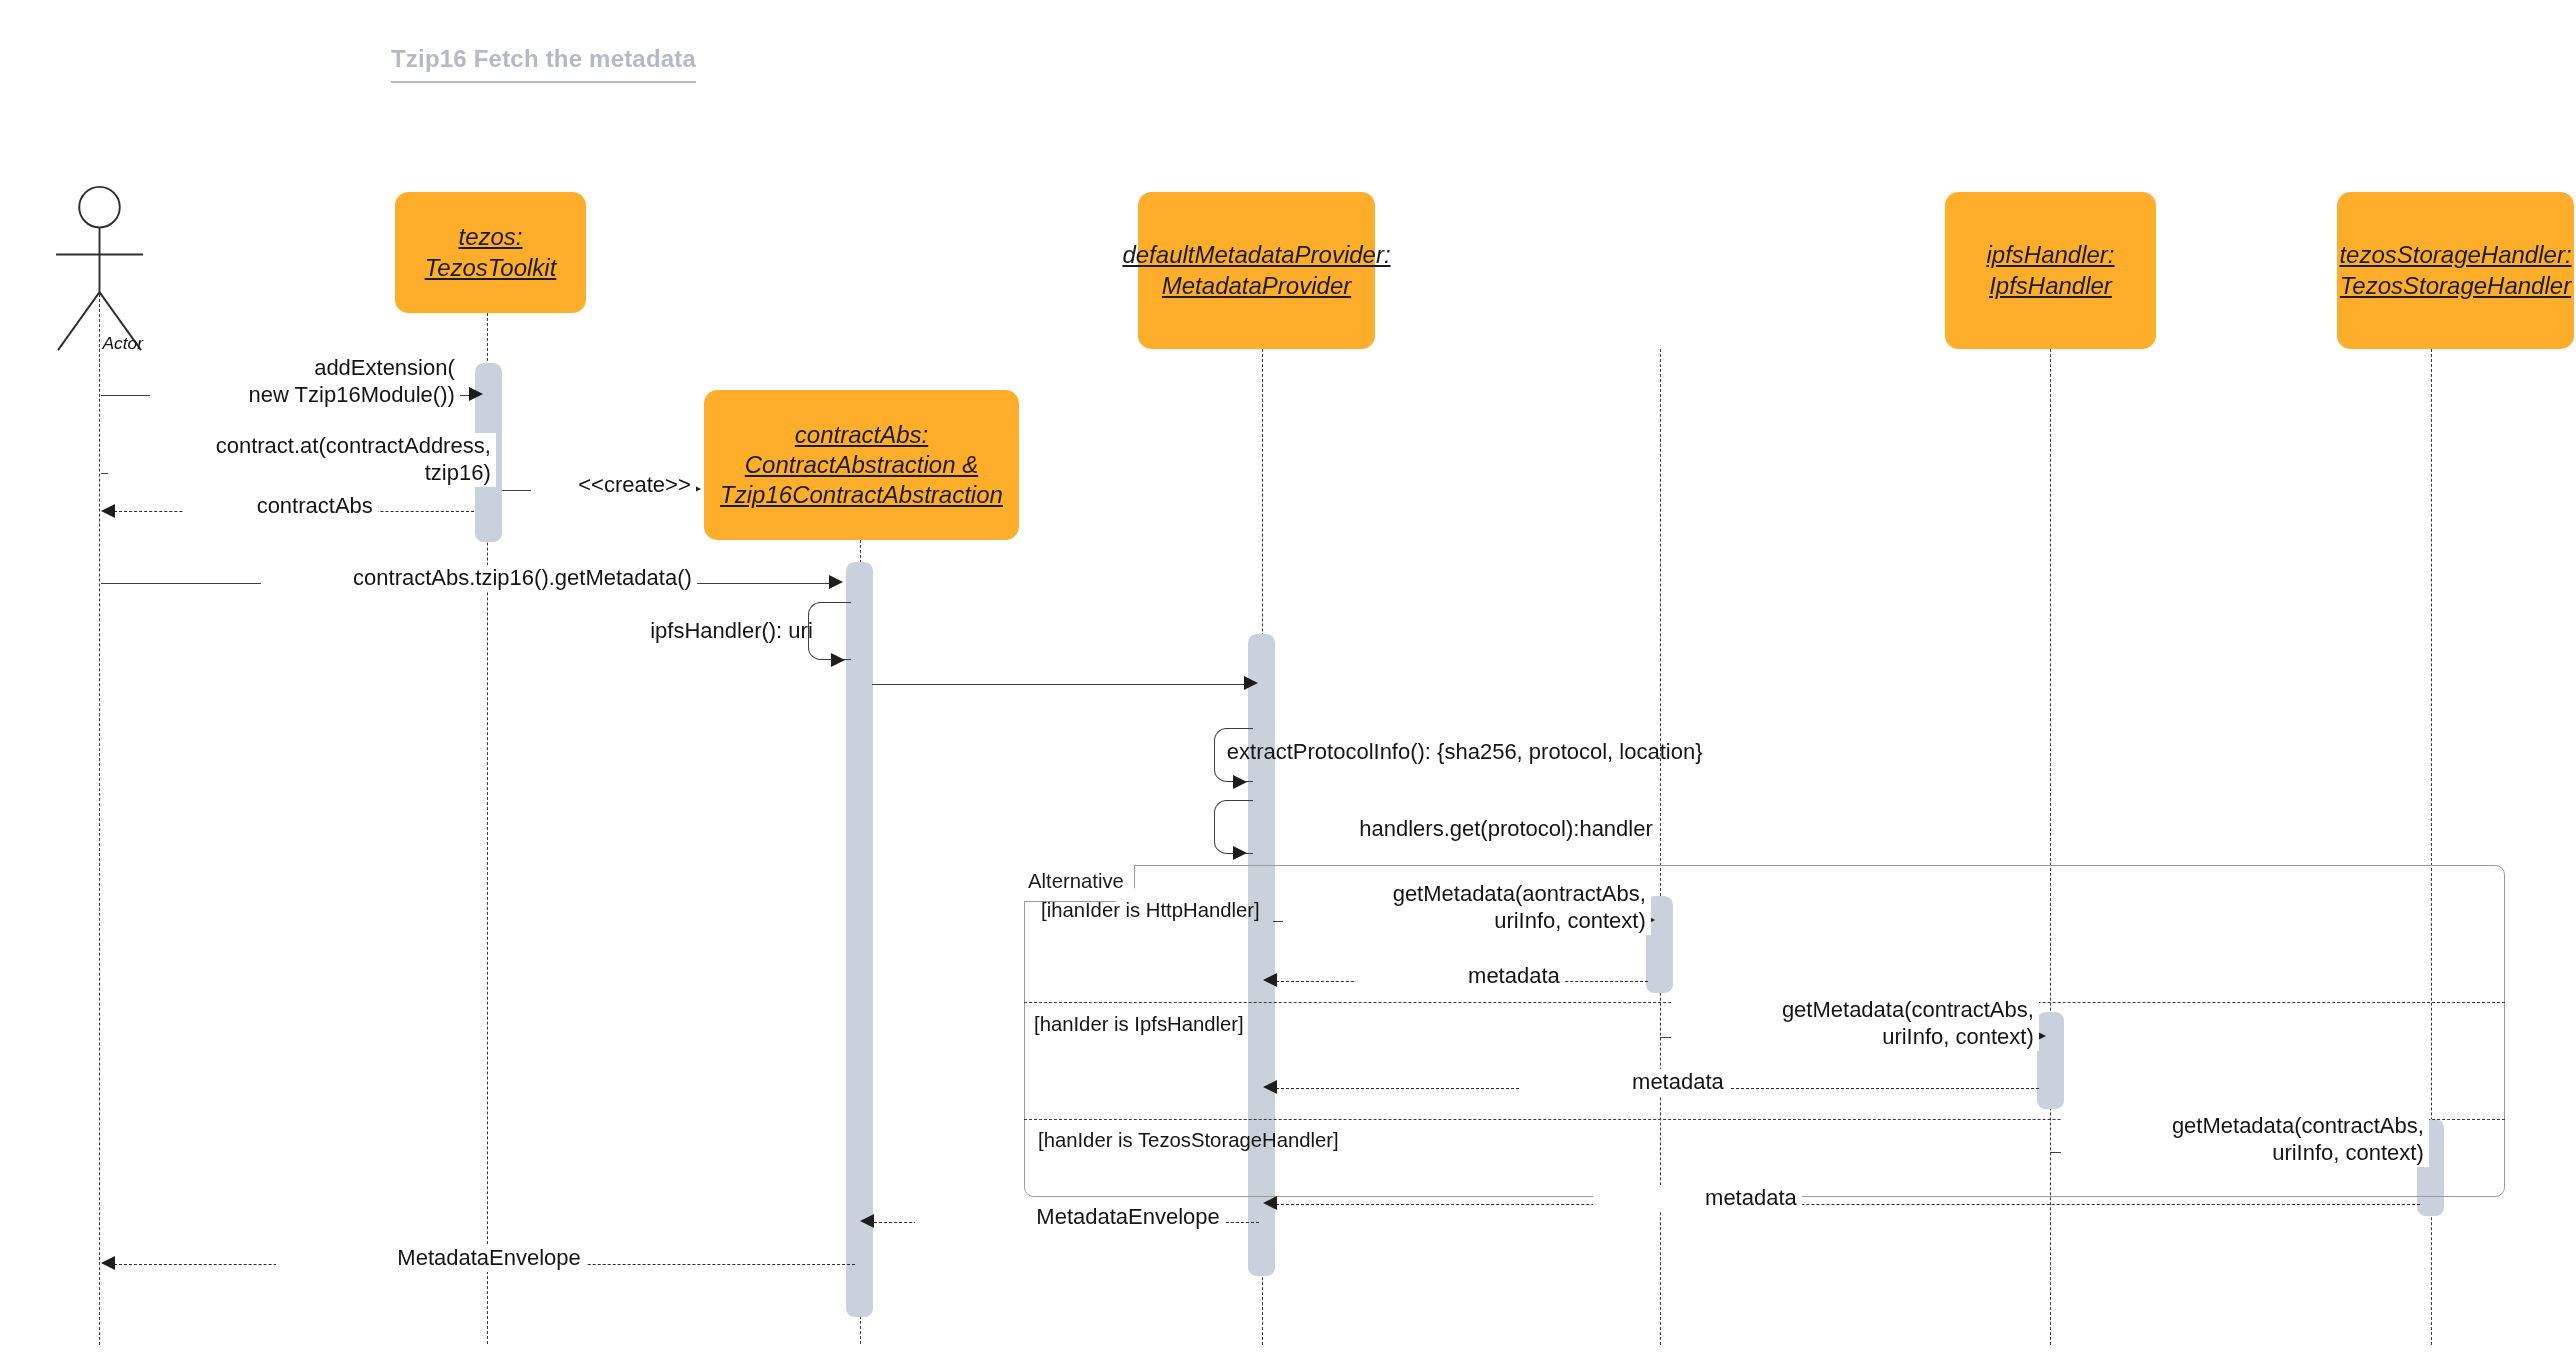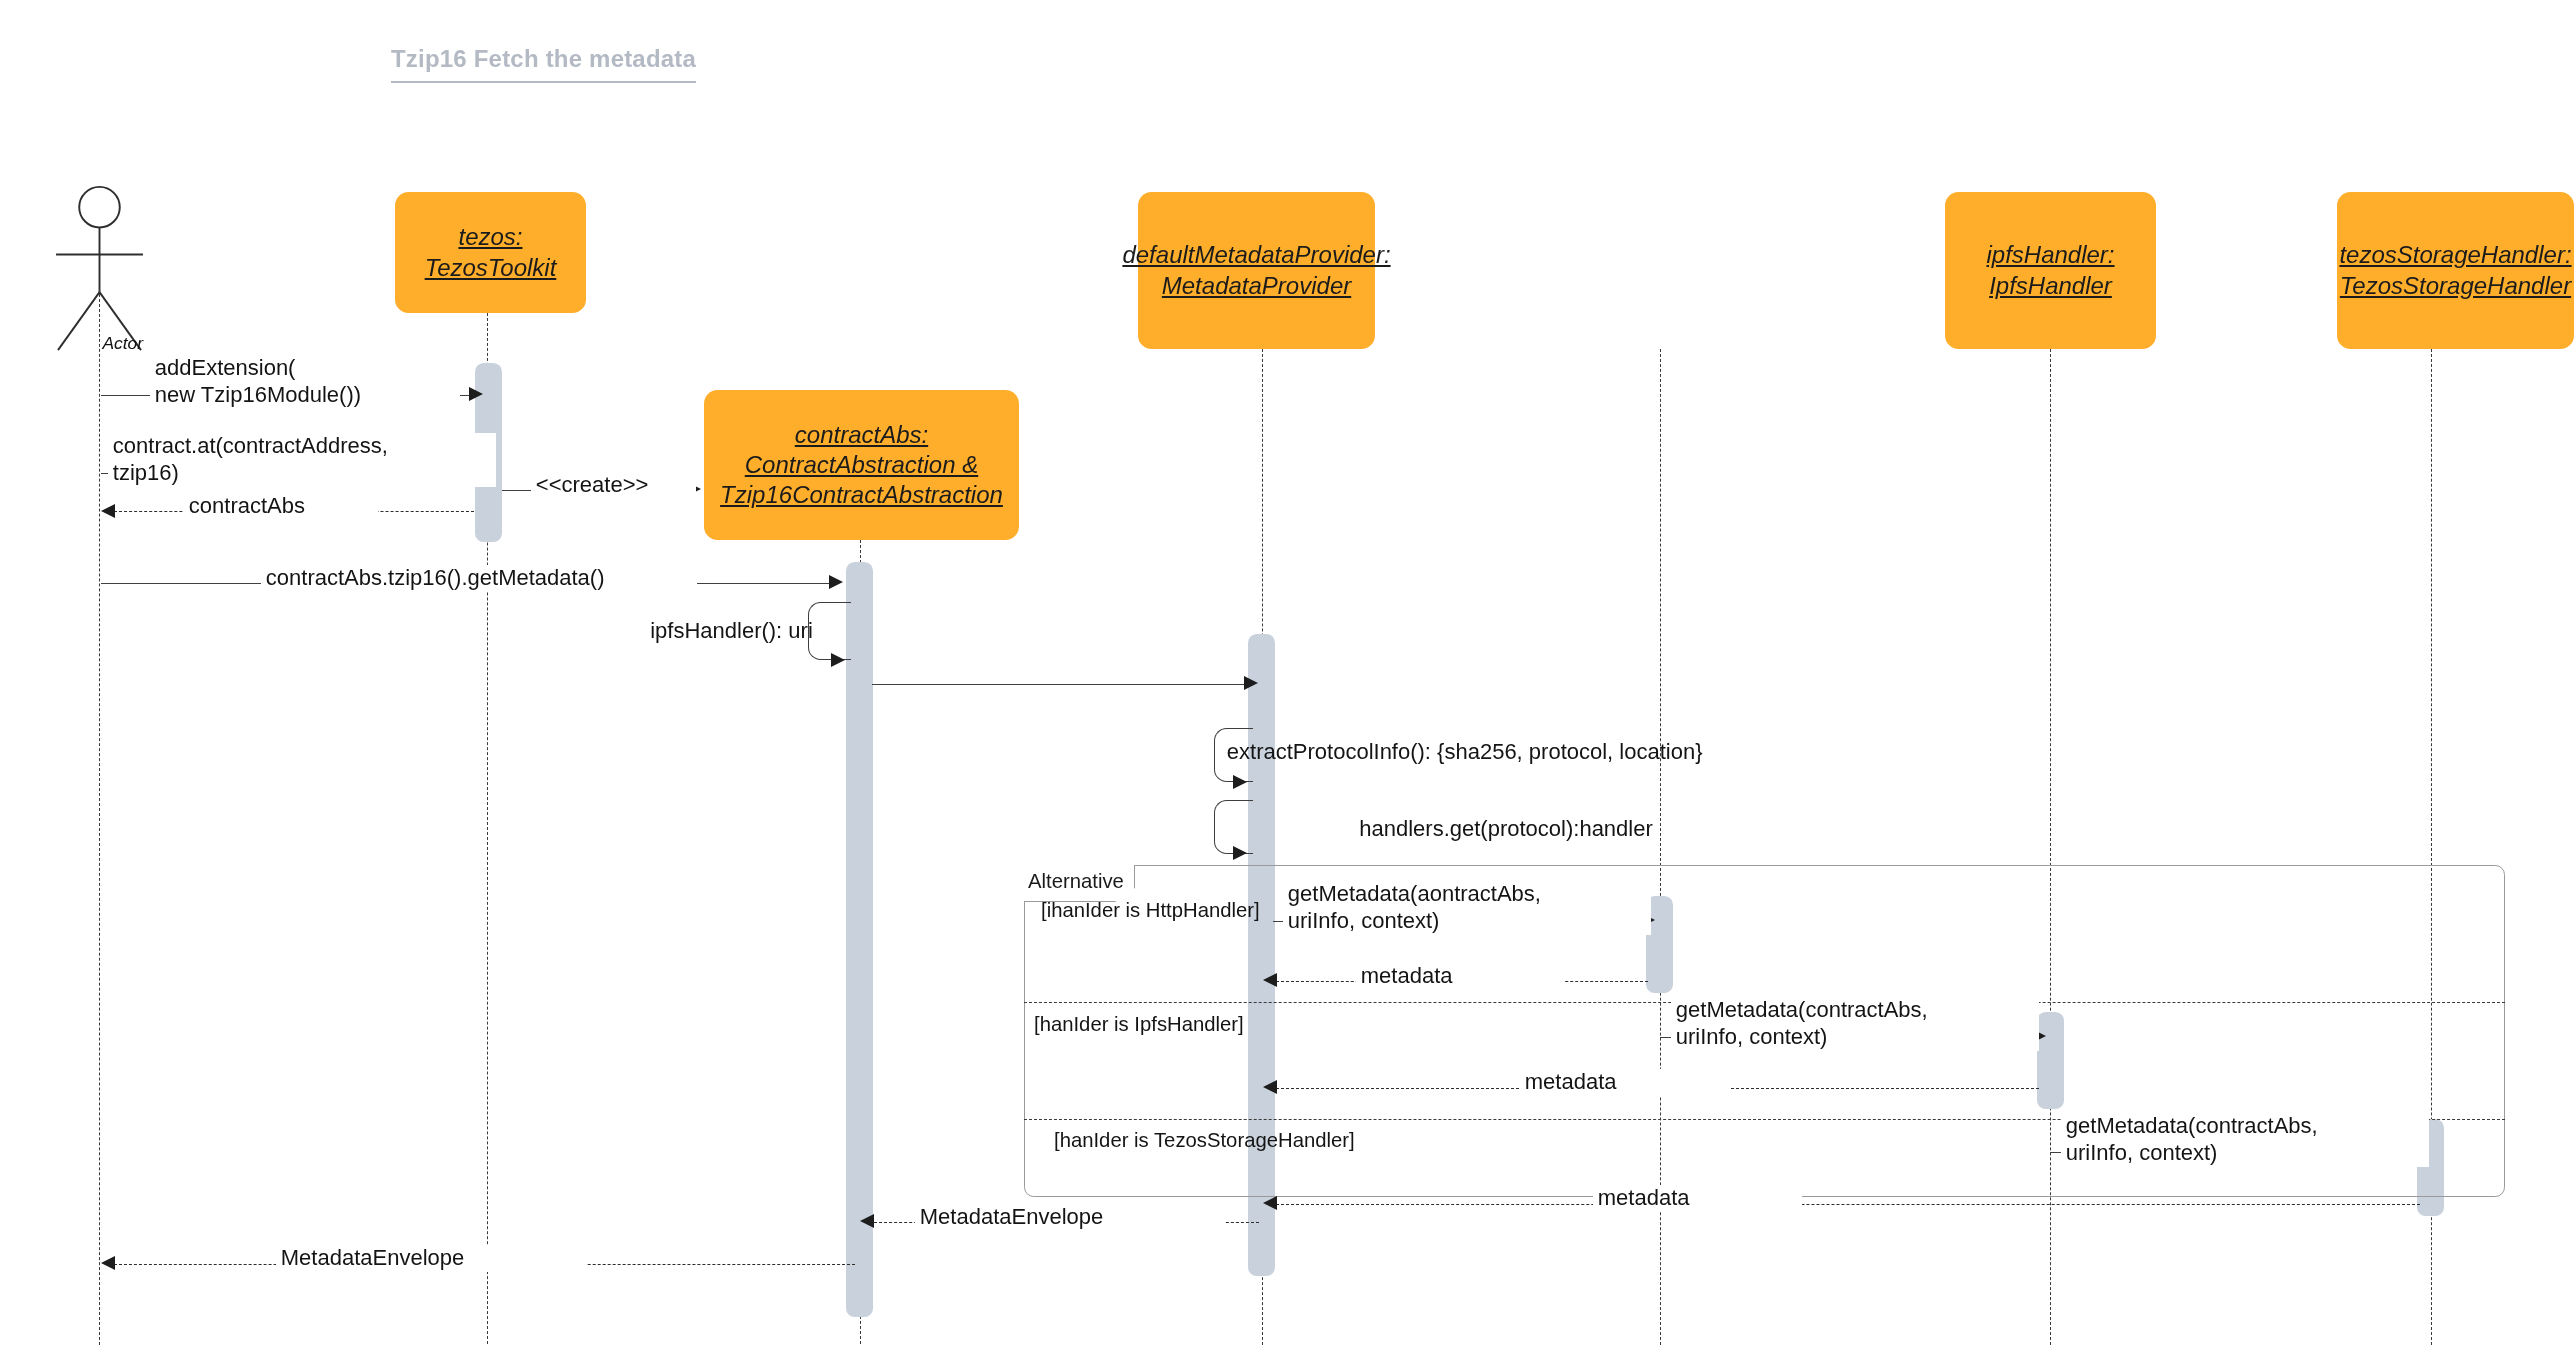--- a/index.html
+++ b/index.html
@@ -51,21 +51,21 @@
     border-top:7.7px solid transparent; border-bottom:7.7px solid transparent;
     border-left:14.5px solid #1d1d1d;
   }
   .arrow-left{
     position:absolute; width:0;height:0;
     border-top:7.7px solid transparent; border-bottom:7.7px solid transparent;
     border-right:14.5px solid #1d1d1d;
   }
   .msg-label{
     position:absolute; font-size:22px; color:#141414; line-height:1.22;
-    white-space:nowrap; text-align:left; background:#ffffff;
+    white-space:nowrap; text-align:right; background:#ffffff;
     padding:0 4.8px;
   }
   .msg-label.plain{ background:transparent;}
 
   
   .self-loop{
     position:absolute; border:1.9px solid #3d3d3d; border-left:none;
     border-top-right-radius:12.6px; border-bottom-right-radius:12.6px;
     box-sizing:border-box;
   }
@@ -219,21 +219,21 @@
 
   <div class="frag" style="left:1024px;top:865px;width:1481px;height:332px;"></div>
   <div class="frag-tab" style="left:1024px;top:865px;width:111px;height:37px;"></div>
   <div class="frag-tab-label" style="left:1028px;top:870px;">Alternative</div>
 
   <div class="frag-divider" style="left:1024px;top:1002px;width:1481px;"></div>
   <div class="frag-divider" style="left:1024px;top:1119px;width:1481px;"></div>
 
   <div class="guard" style="left:1041px;top:899px;">[ihanIder is HttpHandler]</div>
   <div class="guard" style="left:1034px;top:1013px;">[hanIder is IpfsHandler]</div>
-  <div class="guard" style="left:1038px;top:1129px;margin-left:16px;">[hanIder is TezosStorageHandler]</div>
+  <div class="guard" style="left:1038px;top:1129px;">[hanIder is TezosStorageHandler]</div>
 
   <div class="msg-line" style="left:1273px;top:921px;width:373px;"></div>
   <div class="arrow-right" style="left:1641px;top:913px;"></div>
   <div class="msg-label" style="left:1283px;top:881px;width:358px;">
     <div>getMetadata(aontractAbs,</div>
     <div>uriInfo, context)</div>
   </div>
 
   <div class="msg-line dashed" style="left:1276px;top:981px;width:372px;"></div>
   <div class="arrow-left" style="left:1263px;top:973px;"></div>

